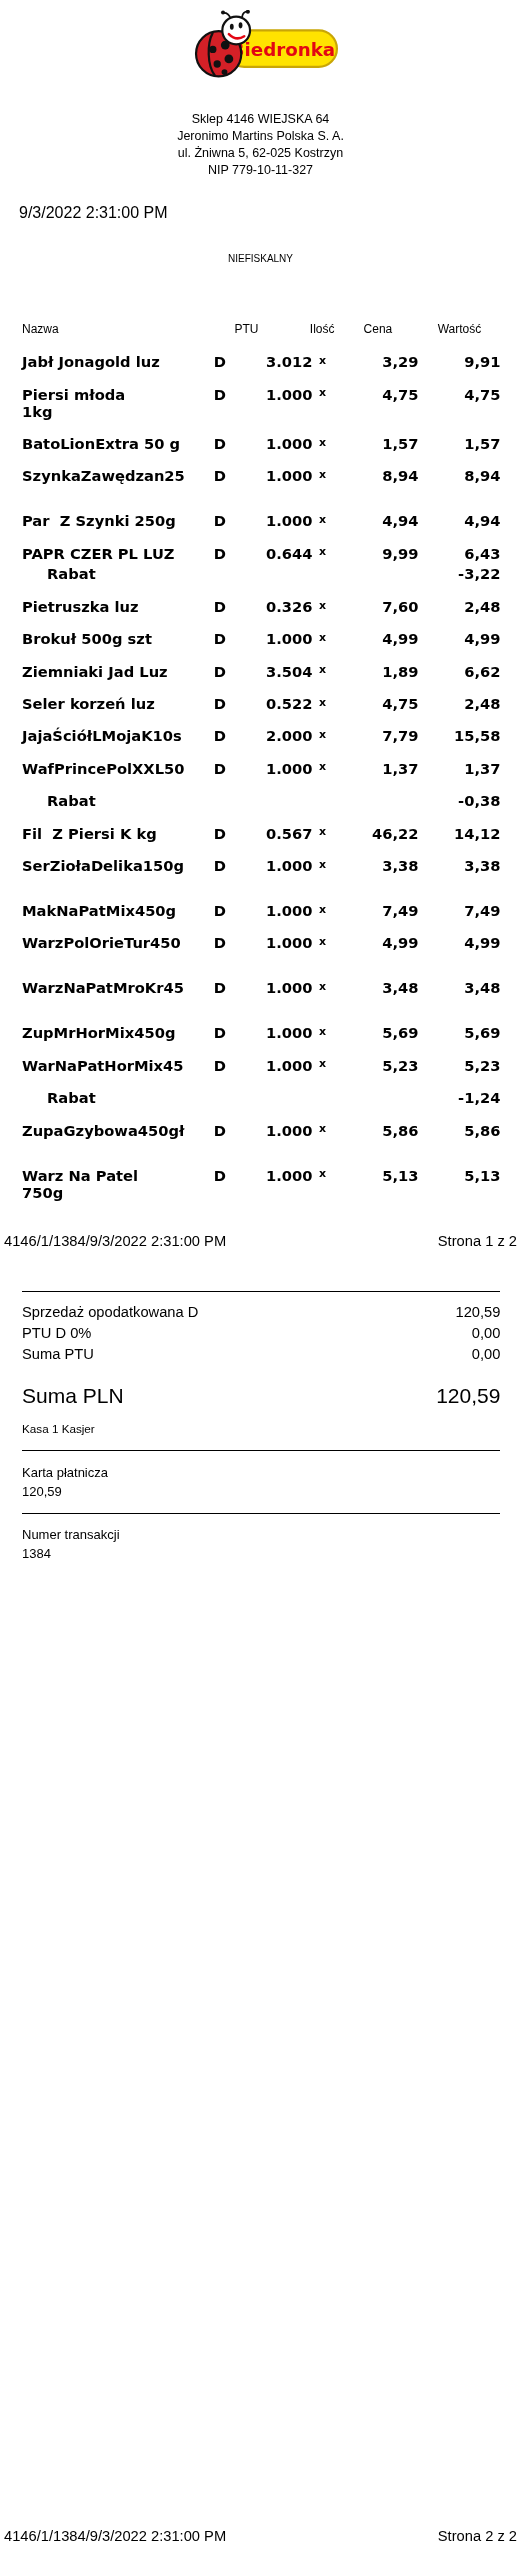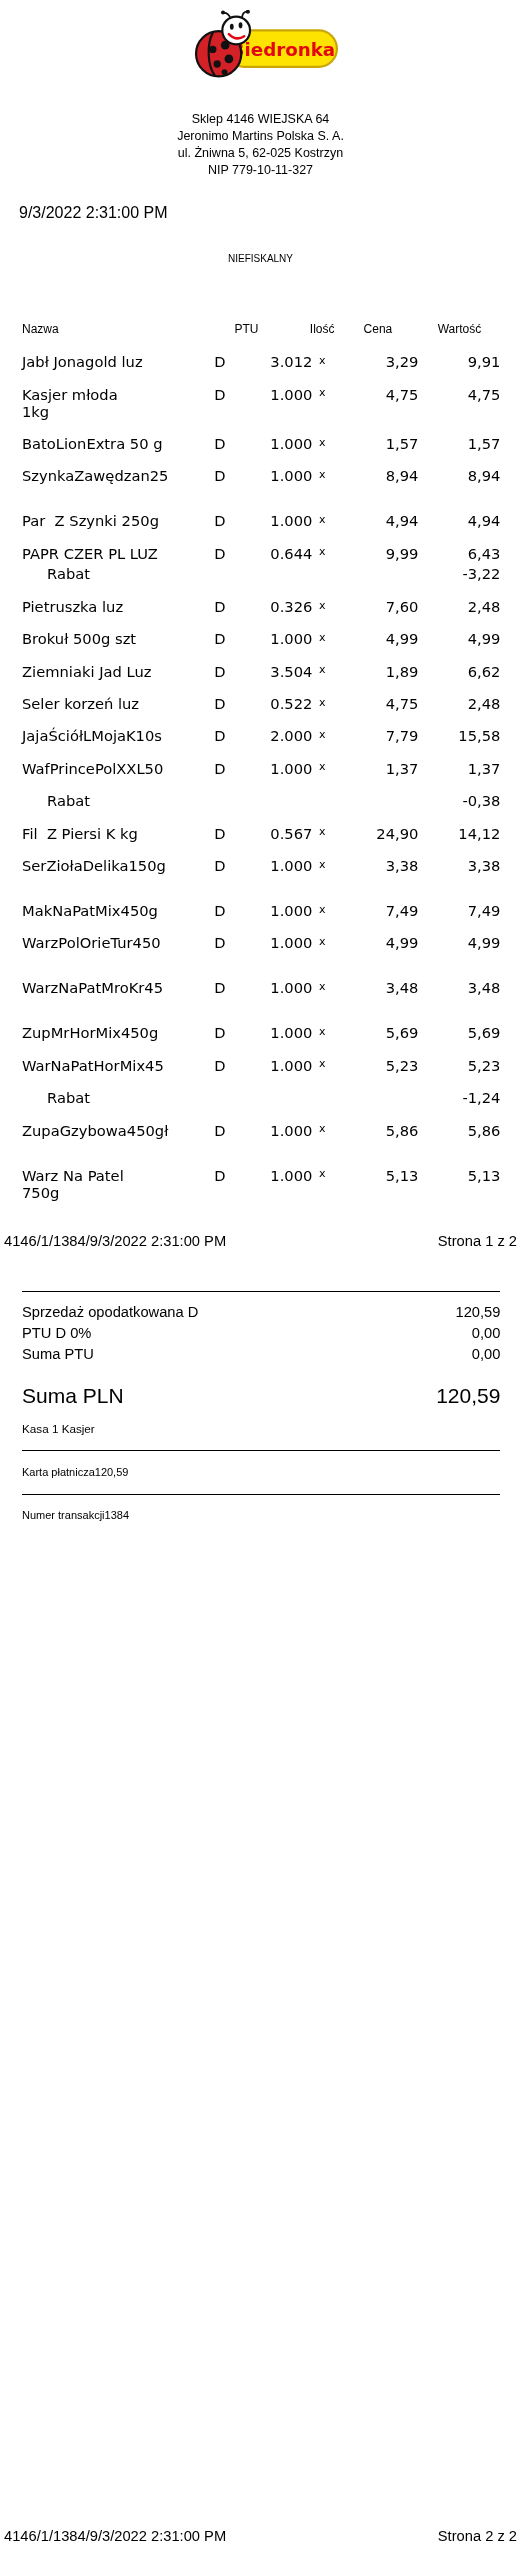--- a/index.html
+++ b/index.html
@@ -24,42 +24,42 @@
   .date-line{margin:25px 0 0 19px;font-size:16px;line-height:17.6px;}
   .niefiskalny{margin-top:29px;text-align:center;font-size:10px;line-height:16px;}
   
   .table{margin-top:54px;padding:0 20.6px 0 22px;}
   .thead,.row{display:grid;grid-template-columns:1fr 35px 75px 25px 81px 82px;align-items:start;}
   .thead{font-size:12px;line-height:17.6px;}
   .thead .h-qty{grid-column:3 / span 2;text-align:right;padding-right:2.9px;}
   .h-ptu{text-align:center;margin-left:32px;}
   .h-price,.h-val{text-align:center;}
   .rows{margin-top:14.7px;}
-  .row{font-family:"DejaVu Sans",sans-serif;font-weight:normal;font-size:14.7px;line-height:17px;margin-bottom:15.4px;}
+  .row{font-family:"DejaVu Sans",sans-serif;font-weight:bold;font-size:14.7px;line-height:17px;margin-bottom:15.4px;}
   .row.gap{margin-top:28px;}
   .row.tight{margin-top:-11.7px;}
   .c-name{white-space:pre-wrap;padding-right:2.9px;}
   .c-ptu{text-align:center;}
   .c-qty,.c-price,.c-val{text-align:right;}
   .c-x{font-size:11px;line-height:14.7px;padding-left:6.6px;position:relative;top:0.7px;}
   .row.rabat .c-name{padding-left:25px;}
   
   .page-footer{display:flex;justify-content:space-between;padding:0 4px;font-size:14.7px;line-height:17.6px;}
   .pf1{margin-top:32px;}
   .pf2{position:absolute;left:0;right:0;top:2528px;}
   
   .hr{border:none;border-top:1.5px solid #000;margin:0 20.6px 0 22px;}
   .hr1{margin-top:41px;}
   .hr2{margin-top:13.2px;}
   .hr3{margin-top:11.7px;}
   .sumline{display:flex;justify-content:space-between;padding:0 20.6px 0 22px;font-size:14.7px;line-height:20.6px;}
   .sumblock{margin-top:10.3px;}
   .total{display:flex;justify-content:space-between;align-items:baseline;padding:0 20.6px 0 22px;margin-top:16px;font-size:21px;line-height:32px;}
   .cashier{margin:10.3px 0 8.8px 22px;font-size:11.7px;line-height:14.7px;}
-  .payline{display:flex;justify-content:flex-start;padding:0 20.6px 0 22px;margin-top:11.7px;font-size:11px;line-height:19px;}
+  .payline{display:flex;justify-content:center;padding:0 20.6px 0 22px;margin-top:11.7px;font-size:13px;line-height:19px;flex-direction:column;}
 </style>
 </head>
 <body>
 
 <div class="receipt">
 
   <svg class="logo" width="162" height="73" viewBox="0 0 220 100" aria-hidden="true">
     <rect x="62" y="28" width="152" height="50" rx="25" style="fill:var(--brand-yellow,#FFE300);stroke:var(--pill-border,#C9A606);stroke-width:3"></rect>
     <text x="140" y="63" text-anchor="middle" font-family="DejaVu Sans, sans-serif" font-size="25" font-weight="bold" style="fill:var(--brand-red,#E30613)">Biedronka</text>
     <g>
@@ -103,21 +103,21 @@
     <div class="rows">
         <div class="row">
           <div class="c-name">Jabł Jonagold luz</div>
           <div class="c-ptu">D</div>
           <div class="c-qty">3.012</div>
           <div class="c-x">x</div>
           <div class="c-price">3,29</div>
           <div class="c-val">9,91</div>
         </div>
         <div class="row">
-          <div class="c-name">Kasjer młoda
+          <div class="c-name">Piersi młoda
 1kg</div>
           <div class="c-ptu">D</div>
           <div class="c-qty">1.000</div>
           <div class="c-x">x</div>
           <div class="c-price">4,75</div>
           <div class="c-val">4,75</div>
         </div>
         <div class="row">
           <div class="c-name">BatoLionExtra 50 g</div>
           <div class="c-ptu">D</div>
@@ -212,21 +212,21 @@
           <div class="c-qty"></div>
           <div class="c-x"></div>
           <div class="c-price"></div>
           <div class="c-val">-0,38</div>
         </div>
         <div class="row">
           <div class="c-name">Fil  Z Piersi K kg</div>
           <div class="c-ptu">D</div>
           <div class="c-qty">0.567</div>
           <div class="c-x">x</div>
-          <div class="c-price">24,90</div>
+          <div class="c-price">46,22</div>
           <div class="c-val">14,12</div>
         </div>
         <div class="row">
           <div class="c-name">SerZiołaDelika150g</div>
           <div class="c-ptu">D</div>
           <div class="c-qty">1.000</div>
           <div class="c-x">x</div>
           <div class="c-price">3,38</div>
           <div class="c-val">3,38</div>
         </div>

